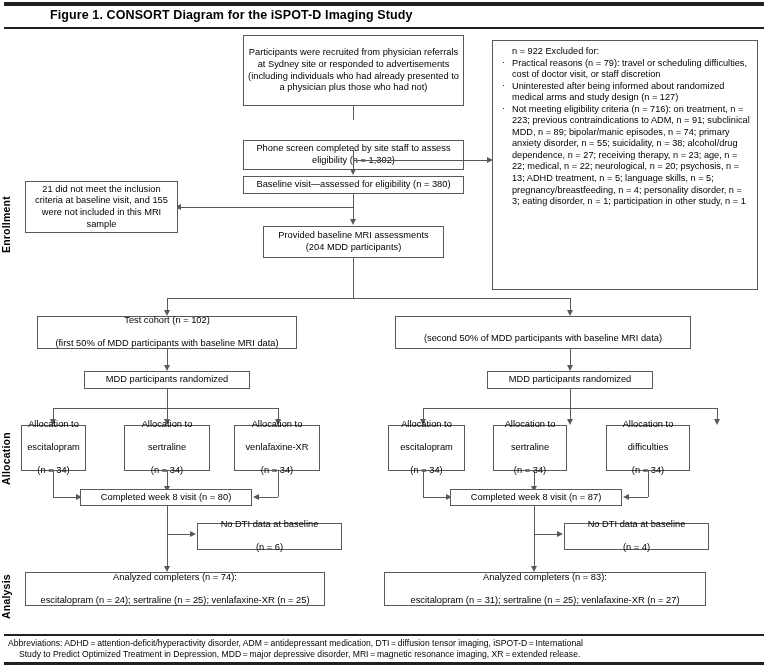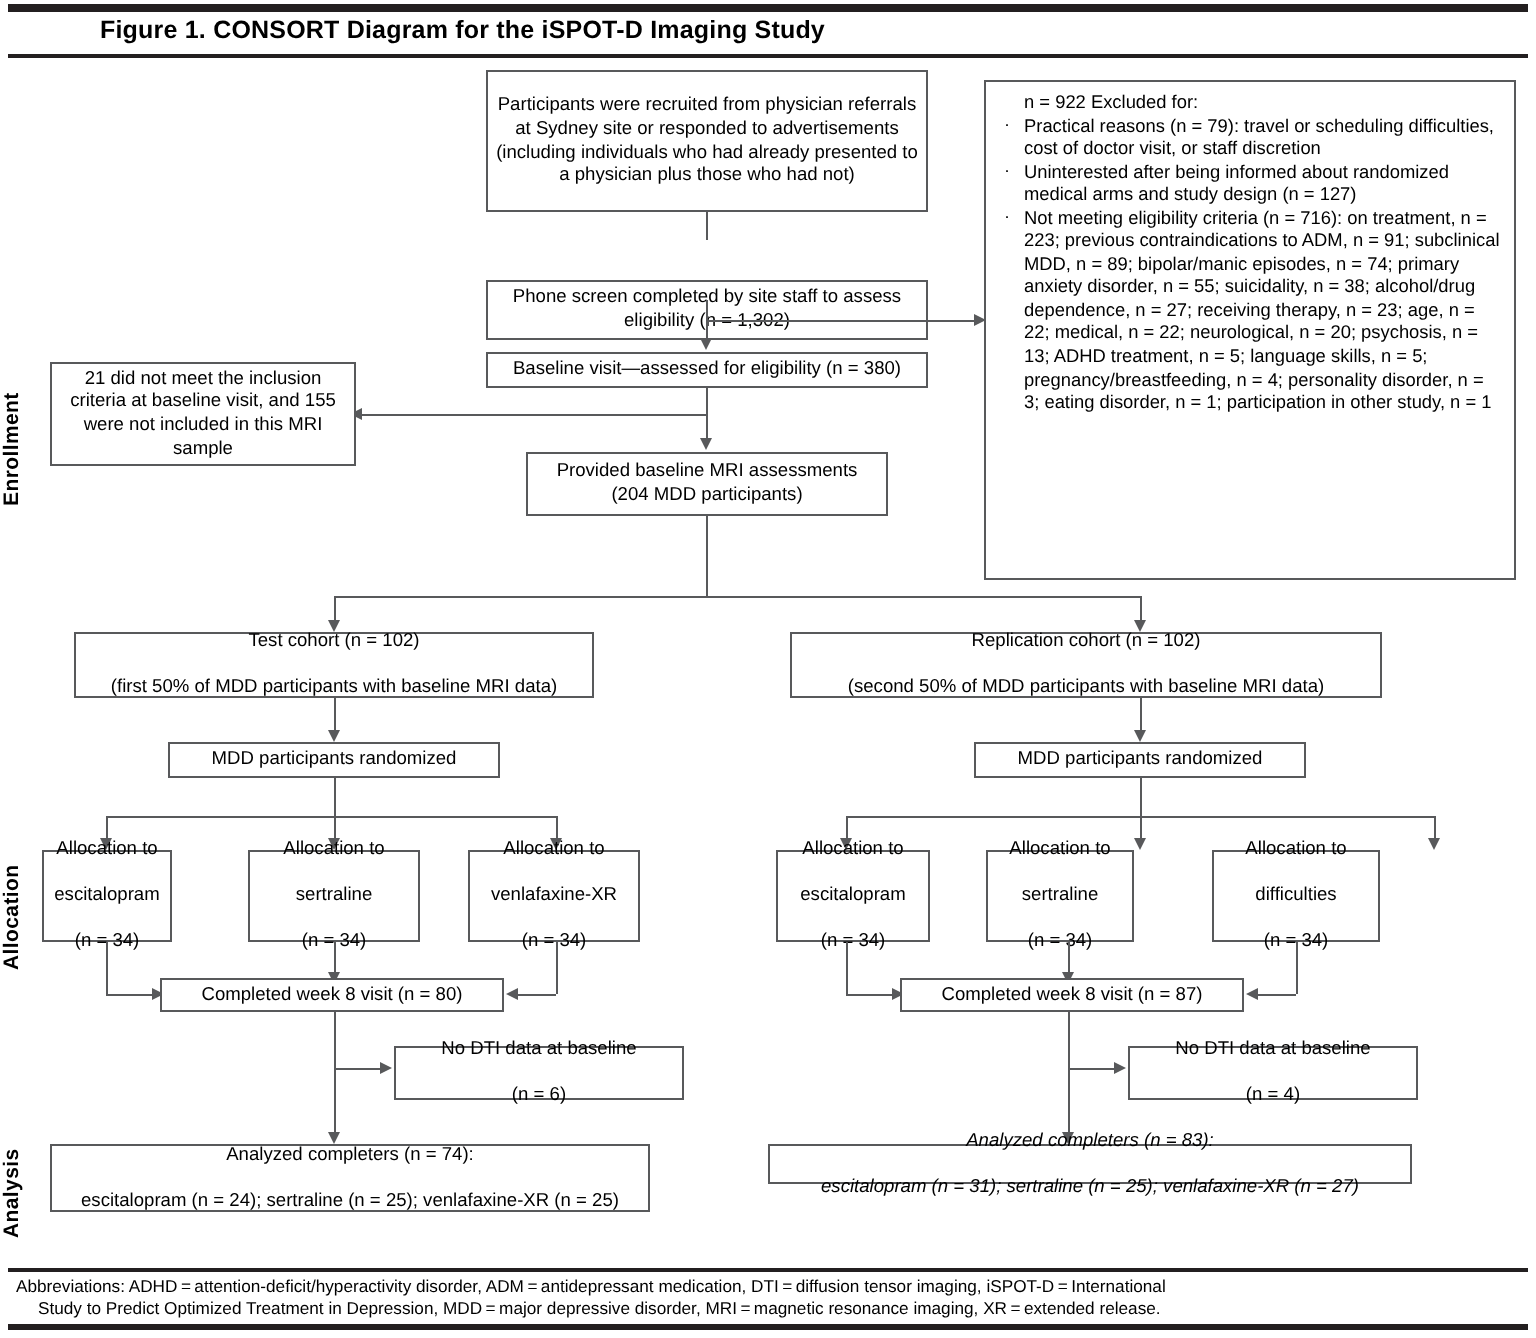--- a/index.html
+++ b/index.html
@@ -204,21 +204,21 @@
 
   <div class="box" style="left:25px; top:572px; width:300px; height:34px;">
     <span>
       <span>Analyzed completers (n = 74):</span><br>
       <span>escitalopram (n = 24); sertraline (n = 25); venlafaxine-XR (n = 25)</span>
     </span>
   </div>
 
   <div class="box" style="left:395px; top:316px; width:296px; height:33px;">
     <span>
-      <span>Replication cohort (n = 102)</span><br>
+      <br>
       <span>(second 50% of MDD participants with baseline MRI data)</span>
     </span>
   </div>
   <div class="ln vl" style="left:570px; top:349px; height:17px;"></div>
   <div class="arw d" style="left:567px; top:365px;"></div>
 
   <div class="box" style="left:487px; top:371px; width:166px; height:18px;">
     <span>MDD participants randomized</span>
   </div>
 
@@ -273,21 +273,21 @@
   <div class="arw r" style="left:557px; top:531px;"></div>
   <div class="arw d" style="left:531px; top:566px;"></div>
 
   <div class="box" style="left:564px; top:523px; width:145px; height:27px;">
     <span>
       <span>No DTI data at baseline</span><br>
       <span>(n = 4)</span>
     </span>
   </div>
 
-  <div class="box" style="left:384px; top:572px; width:322px; height:20px;font-style:italic;">
+  <div class="box" style="left:384px; top:572px; width:322px; height:34px;">
     <span>
       <span>Analyzed completers (n = 83):</span><br>
       <span>escitalopram (n = 31);  sertraline (n = 25); venlafaxine-XR (n = 27)</span>
     </span>
   </div>
 
   <div class="foot-rule-top"></div>
   <div class="abbrev">
     <span>Abbreviations: ADHD = attention-deficit/hyperactivity disorder, ADM = antidepressant medication, DTI = diffusion tensor imaging, iSPOT-D = International</span>
     <span class="l2">Study to Predict Optimized Treatment in Depression, MDD = major depressive disorder, MRI = magnetic resonance imaging, XR = extended release.</span>

